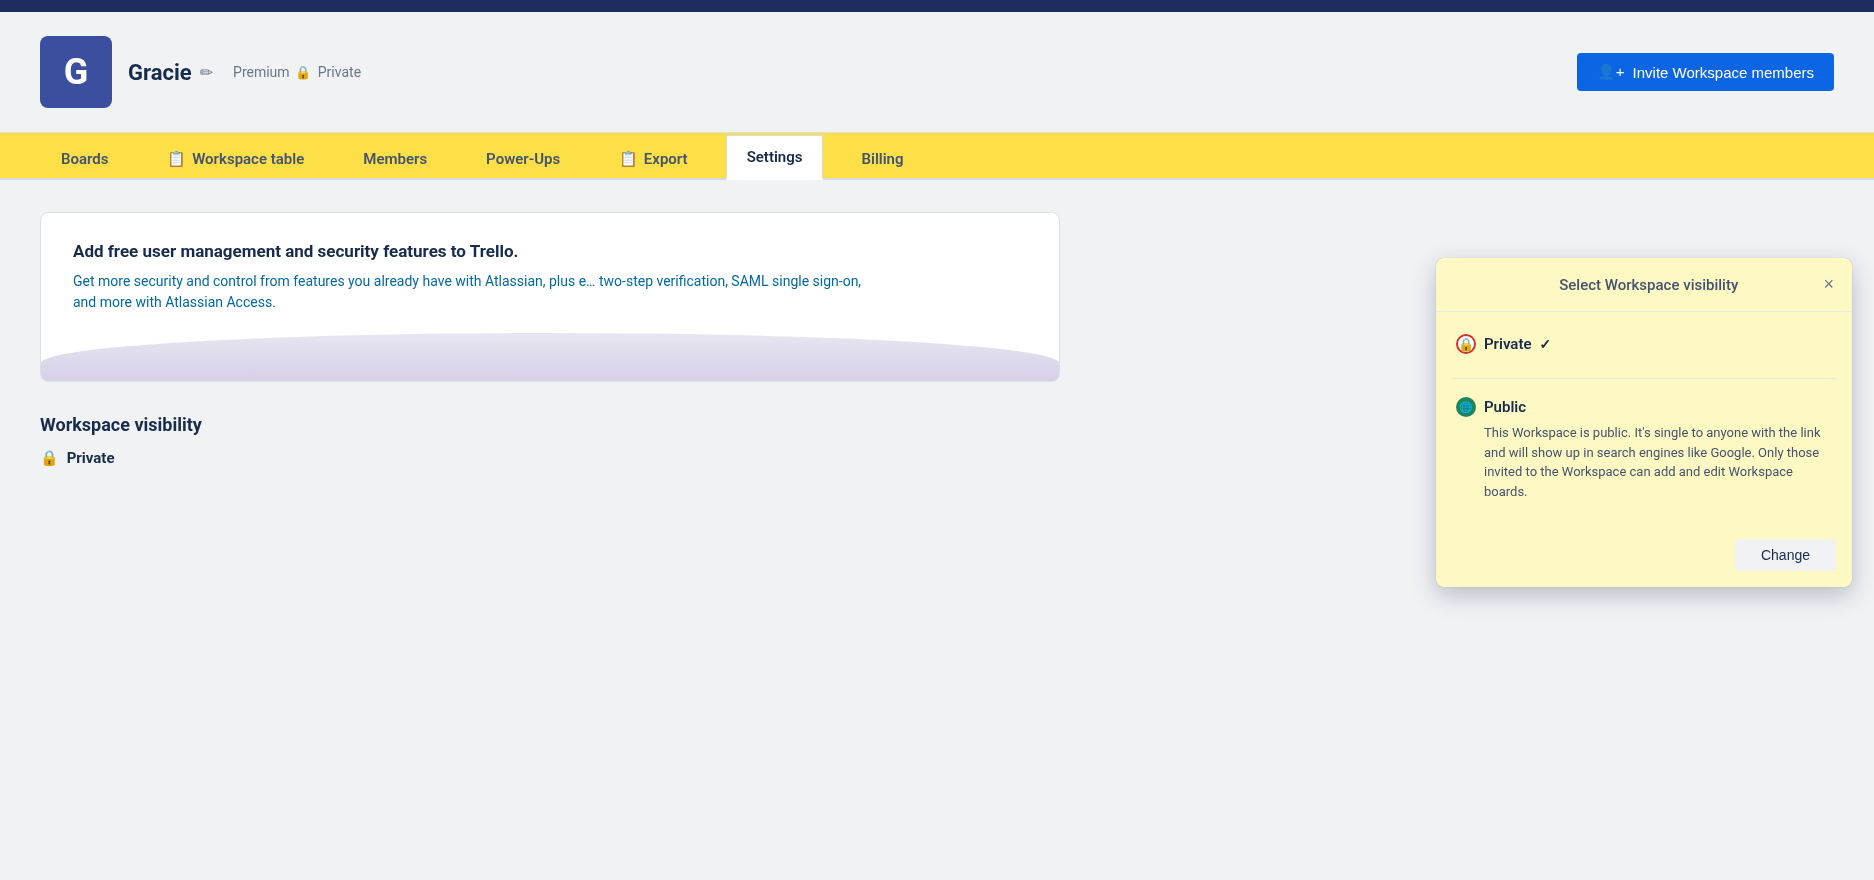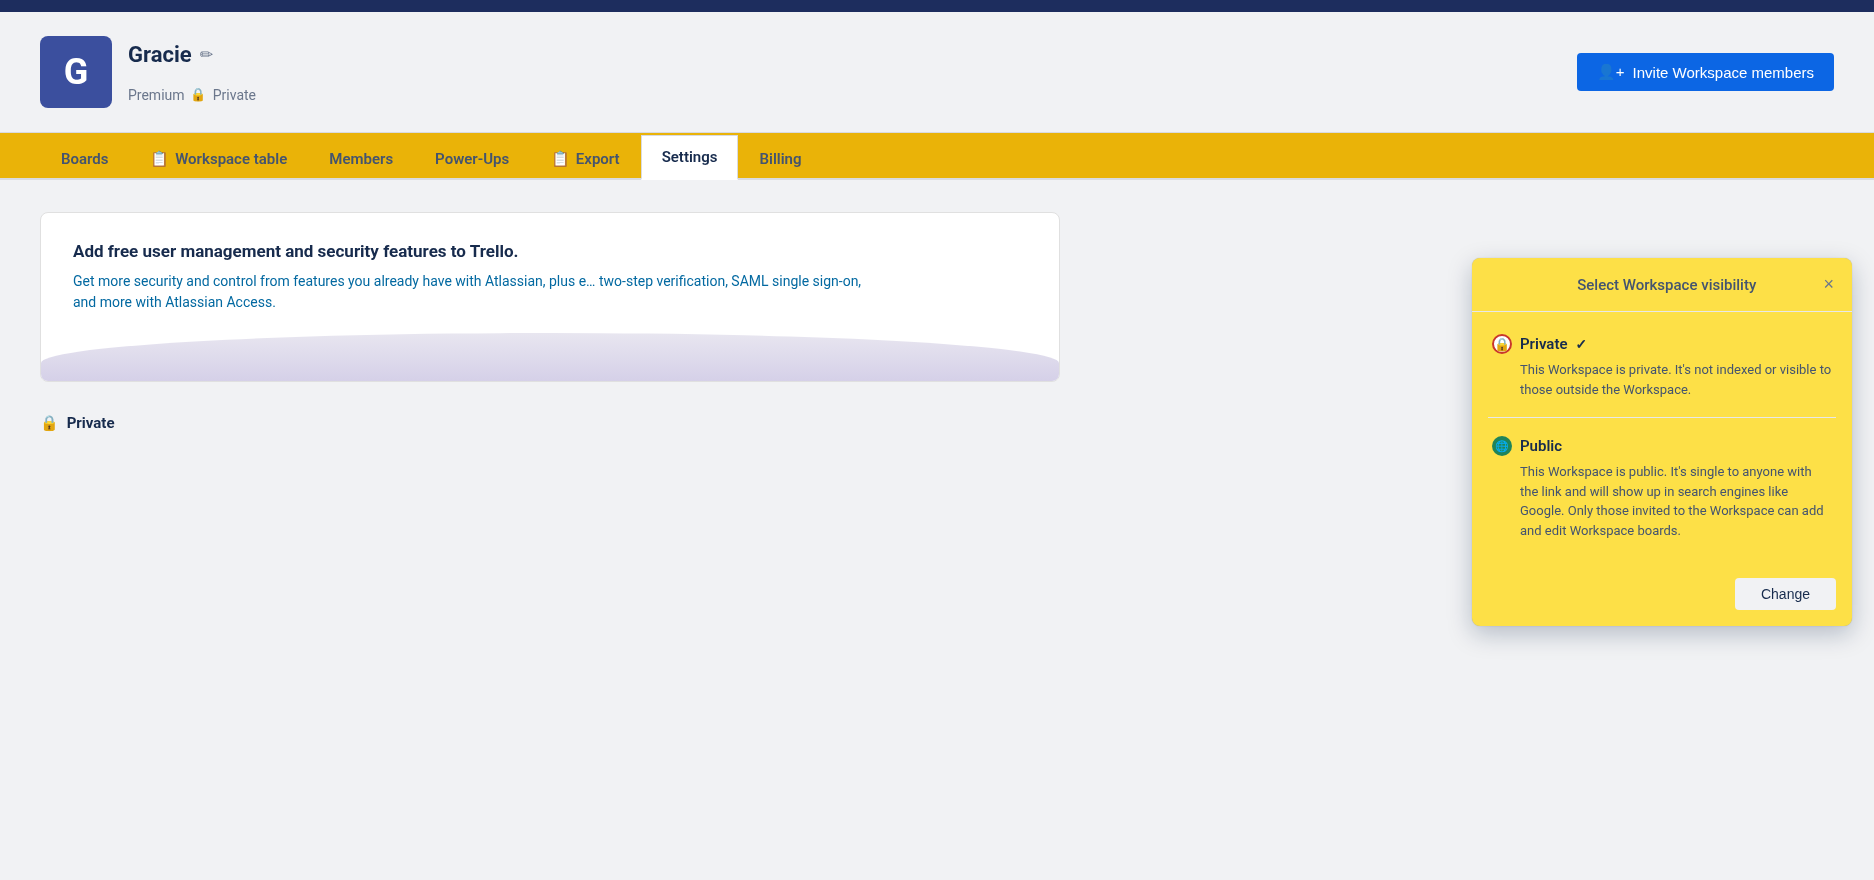--- a/index.html
+++ b/index.html
@@ -43,21 +43,20 @@
       display: flex;
       align-items: center;
       justify-content: center;
       color: white;
       font-size: 36px;
       font-weight: bold;
     }
 
     .workspace-info {
       display: flex;
-      flex-direction: column;
       gap: 20px;
     }
 
     .workspace-name-row {
       display: flex;
       align-items: center;
       gap: 8px;
     }
 
     .workspace-name {
@@ -95,25 +94,25 @@
       cursor: pointer;
       display: flex;
       align-items: center;
       gap: 8px;
       white-space: nowrap;
       margin-bottom: 24px;
     }
 
     
     .tabs-bar {
-      background: #eab308;
+      background: #fde047;
       display: flex;
       align-items: flex-end;
       padding: 0 40px;
-      gap: 0;
+      gap: 17px;
       border-bottom: 2px solid #d9dbe0;
     }
 
     .tab {
       padding: 12px 20px;
       font-size: 15px;
       font-weight: 600;
       color: #44546f;
       cursor: pointer;
       border: 1px solid transparent;
@@ -199,22 +198,22 @@
     .lock-red {
       color: #c9372c;
       font-size: 15px;
     }
 
     
     .dropdown-popup {
       position: fixed;
       top: 258px;
       right: 22px;
-      width: 380px;
-      background: #fde047;
+      width: 416px;
+      background: #fef9c3;
       border-radius: 8px;
       box-shadow: 0 8px 24px rgba(9,30,66,0.25), 0 0 1px rgba(9,30,66,0.31);
       z-index: 100;
       overflow: hidden;
     }
 
     .dropdown-header {
       display: flex;
       align-items: center;
       justify-content: space-between;
@@ -374,20 +373,21 @@
 
 <div class="main-content">
 
   <div class="promo-card">
     <div class="promo-title">Add free user management and security features to Trello.</div>
     <div class="promo-text">Get more security and control from features you already have with Atlassian, plus e… two-step verification, SAML single sign-on, and more with Atlassian Access.</div>
     <div class="promo-wave"></div>
   </div>
 
   <div class="section">
+    <div class="section-title">Workspace visibility</div>
     <div class="visibility-row">
       <span class="lock-red">🔒</span>
       <span class="visibility-label">Private</span>
     </div>
   </div>
 </div>
 
 <div class="dropdown-popup">
   <div class="dropdown-header">
     <div style="width:24px"></div>
@@ -397,21 +397,20 @@
     </button>
   </div>
   <div class="dropdown-body">
 
     <div class="visibility-option">
       <div class="option-header">
         <span class="option-icon icon-private">🔒</span>
         <span>Private</span>
         <span class="checkmark">✓</span>
       </div>
-      <div class="option-desc">This Workspace is private. It's not indexed or visible to those outside the Workspace.</div>
     </div>
 
     <div class="divider-line"></div>
 
     <div class="visibility-option">
       <div class="option-header">
         <span class="option-icon icon-public">🌐</span>
         <span>Public</span>
       </div>
       <div class="option-desc">This Workspace is public. It's single to anyone with the link and will show up in search engines like Google. Only those invited to the Workspace can add and edit Workspace boards.</div>

